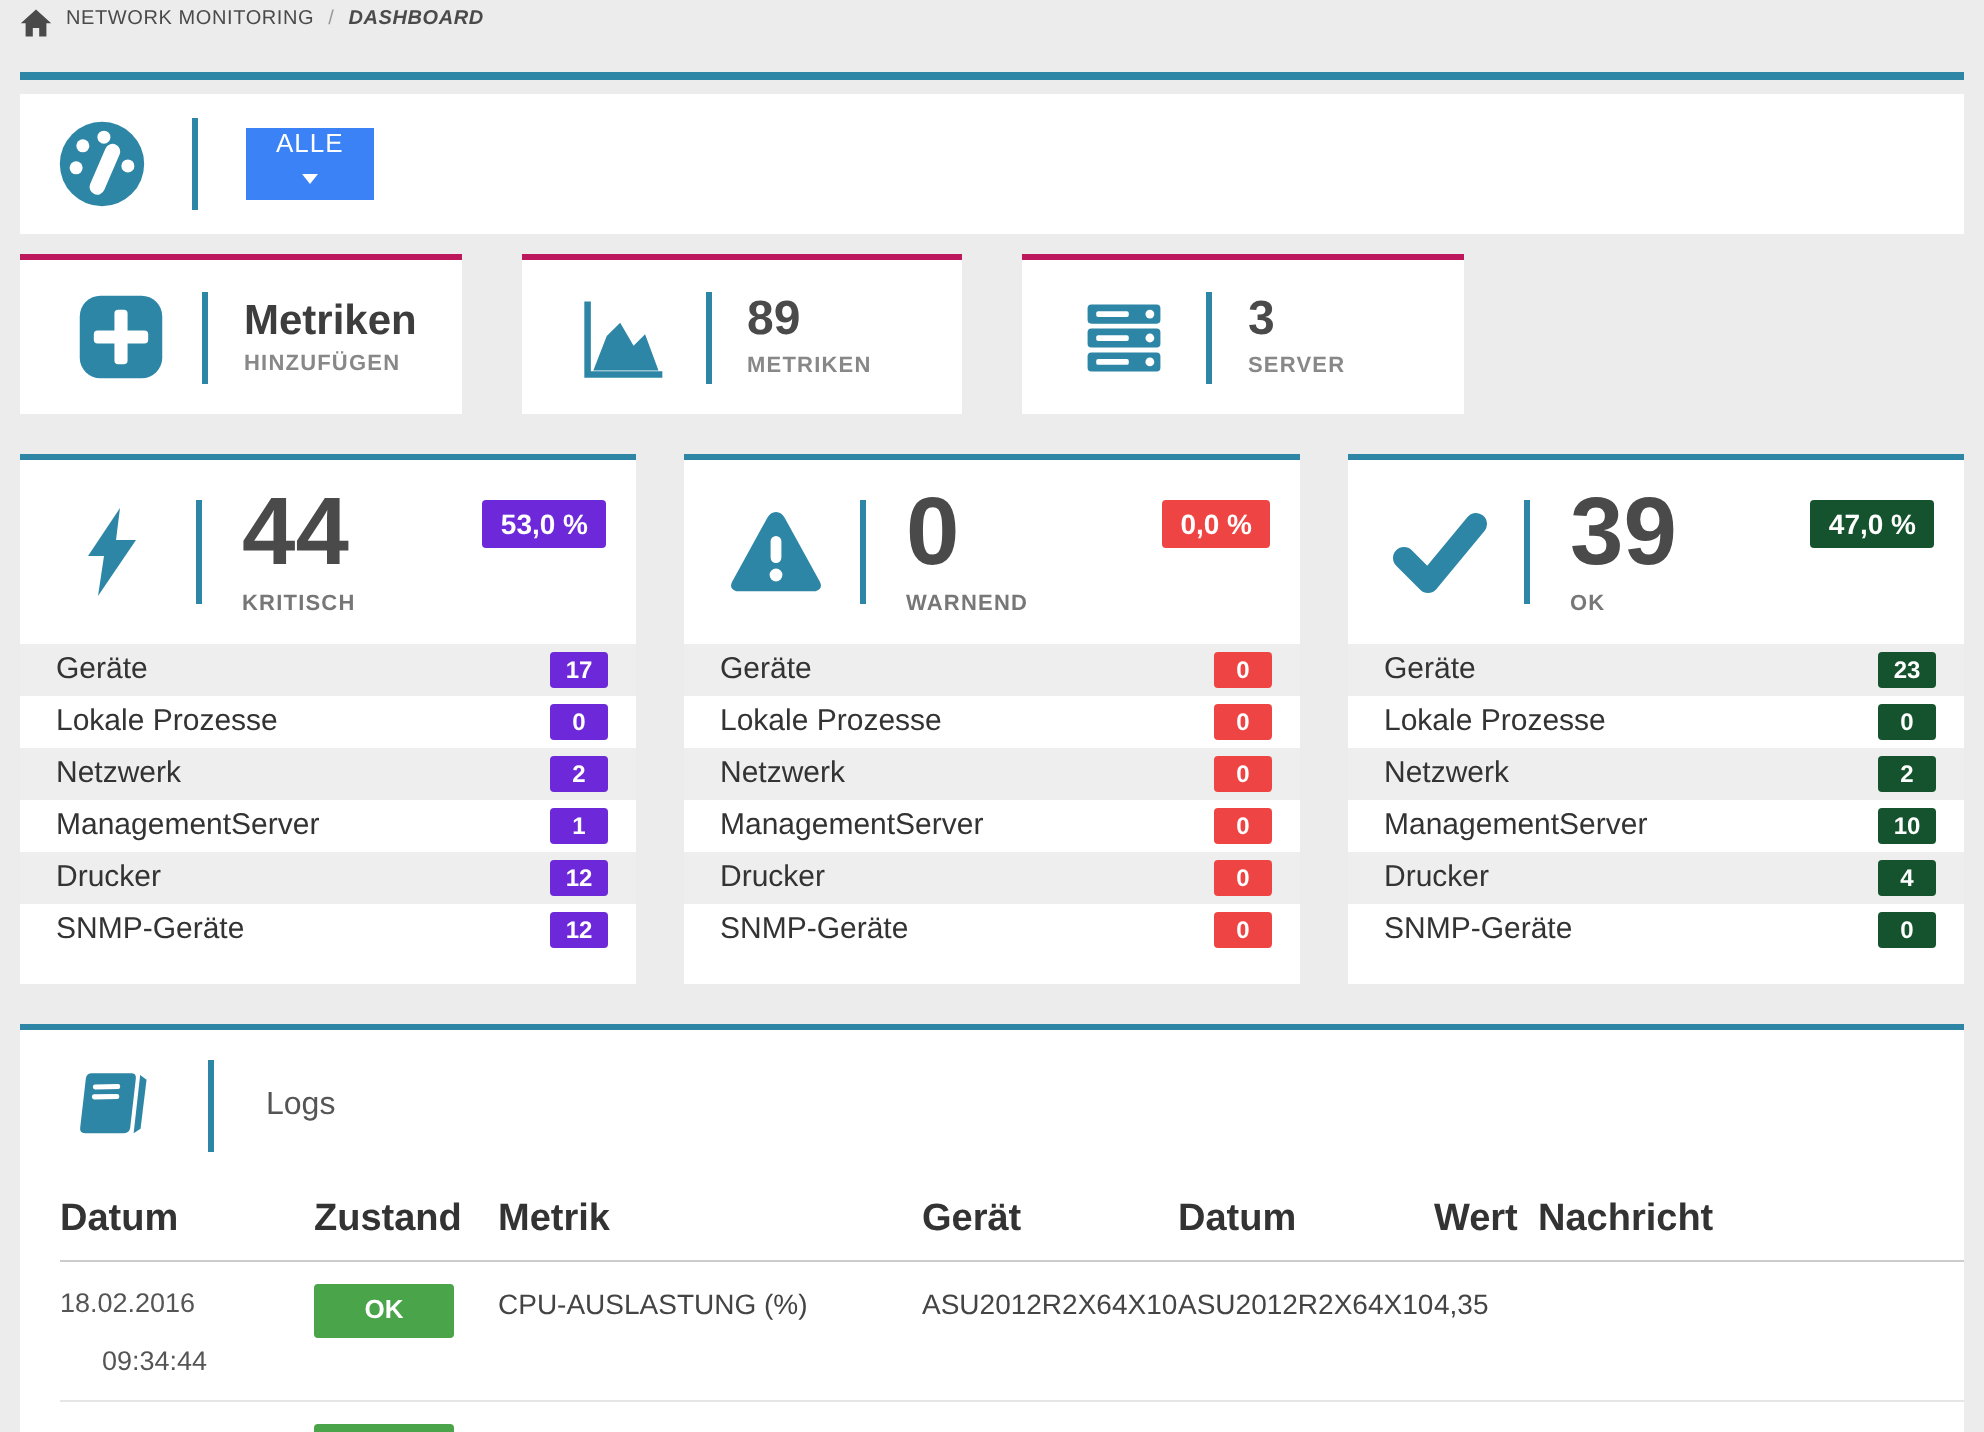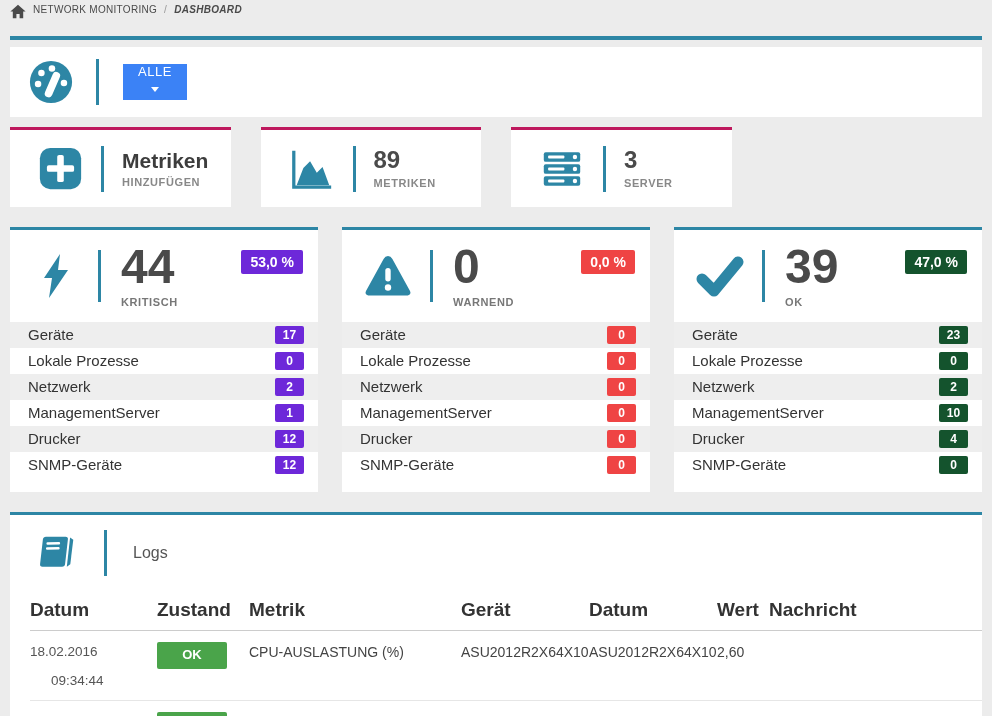--- a/index.html
+++ b/index.html
@@ -326,21 +326,21 @@
             <td>
               <span class="log-date">18.02.2016</span>
               <span class="log-time">09:34:44</span>
             </td>
             <td>
               <span class="state-badge">OK</span>
             </td>
             <td>CPU-AUSLASTUNG (%)</td>
             <td>ASU2012R2X64X10</td>
             <td>ASU2012R2X64X10</td>
-            <td>2,60</td>
+            <td>4,35</td>
             <td></td>
           </tr>
           <tr class="log-row">
             <td>
               <span class="log-date">18.02.2016</span>
 
             </td>
             <td>
               <span class="state-badge">OK</span>
             </td>

